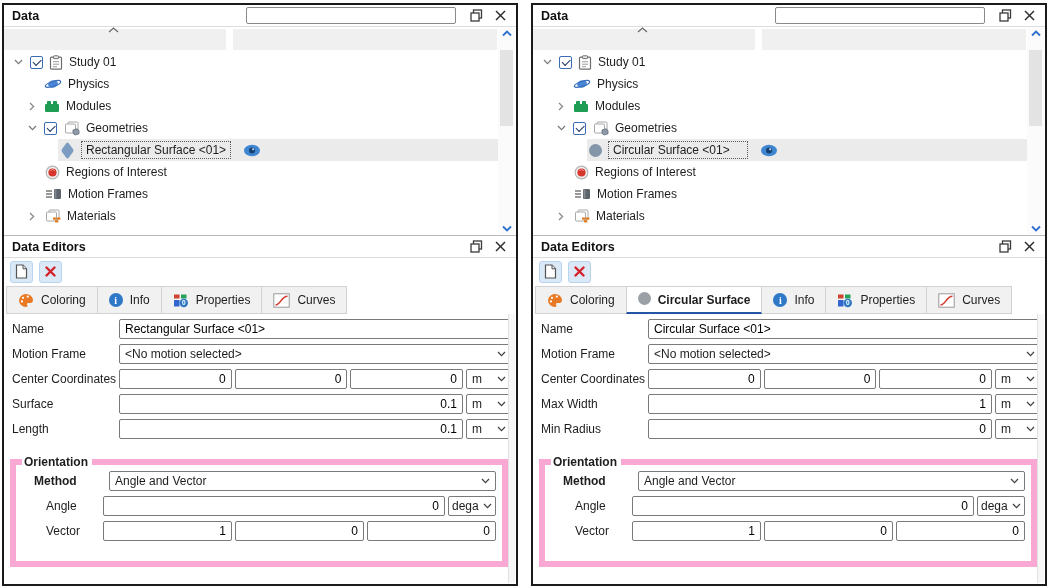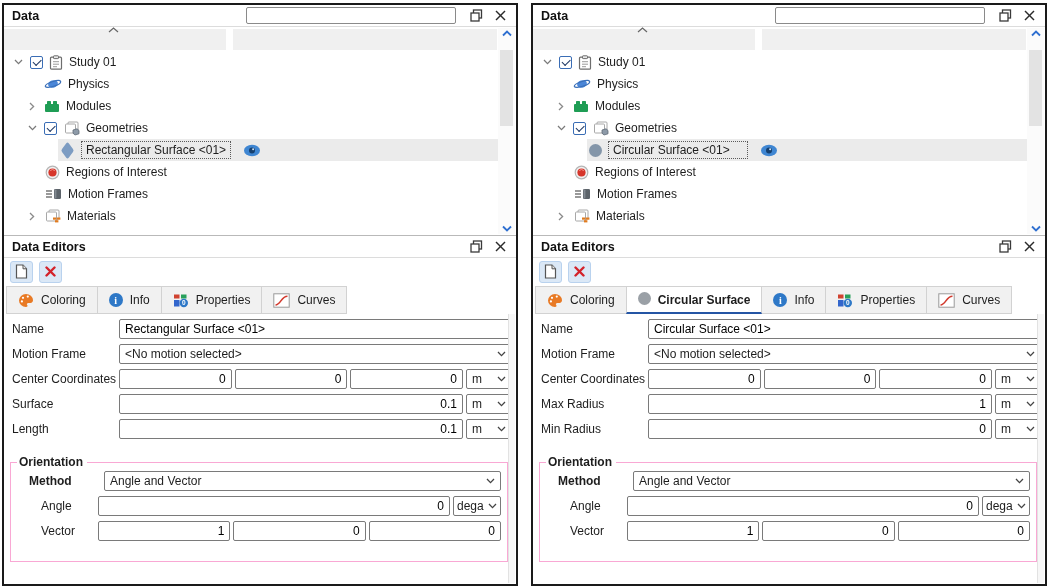--- a/index.html
+++ b/index.html
@@ -93,21 +93,21 @@
   }
   .tinput.num { text-align:right; }
   .combo {
     height:20px; border:1px solid #7a7a7a; border-radius:2px; background:#fff;
     display:flex; align-items:center; padding:0 5px; min-width:0;
   }
   .combo .cval { flex:1; white-space:nowrap; overflow:hidden; }
   .combo.unit { width:46px; flex-shrink:0; }
   .combo.unit-wide { width:48px; flex-shrink:0; padding:0 3px; }
   .fieldset-box {
-    margin:16px 8px 0 6px; border:1px solid #f9a8d4; padding:0 6px 20px 6px;
+    margin:16px 8px 0 6px; border:6px solid #f9a8d4; padding:0 6px 20px 6px;
   }
   .fieldset-box legend { font-weight:bold; padding:0 4px 0 2px; margin-left:0; }
   .gfrow { display:flex; align-items:center; gap:3px; height:20px; margin-bottom:5px; }
   .gfrow.first { margin-top:2px; }
   .glabel-m { width:84px; padding-left:12px; flex-shrink:0;font-weight:bold; }
   .glabel-s { width:78px; padding-left:24px; flex-shrink:0; }
   svg { display:block; }
 </style>
 </head>
 <body>
@@ -693,21 +693,21 @@
           <input class="tinput num" style="flex: 1 1 0%;" type="text" value="0">
           <input class="tinput num" style="flex: 1 1 0%;" type="text" value="0">
           <div class="combo unit">
             <span class="cval">m</span>
             <svg width="9" height="6" viewBox="0 0 9 6">
               <polyline points="1,1 4.5,4.6 8,1" fill="none" stroke="#444" stroke-width="1.3"></polyline>
             </svg>
           </div>
         </div>
         <div class="frow">
-          <span class="flabel">Max Radius</span>
+          <span class="flabel">Max Width</span>
           <input class="tinput num" style="flex: 1 1 0%;" type="text" value="1">
           <div class="combo unit">
             <span class="cval">m</span>
             <svg width="9" height="6" viewBox="0 0 9 6">
               <polyline points="1,1 4.5,4.6 8,1" fill="none" stroke="#444" stroke-width="1.3"></polyline>
             </svg>
           </div>
         </div>
         <div class="frow">
           <span class="flabel">Min Radius</span>

